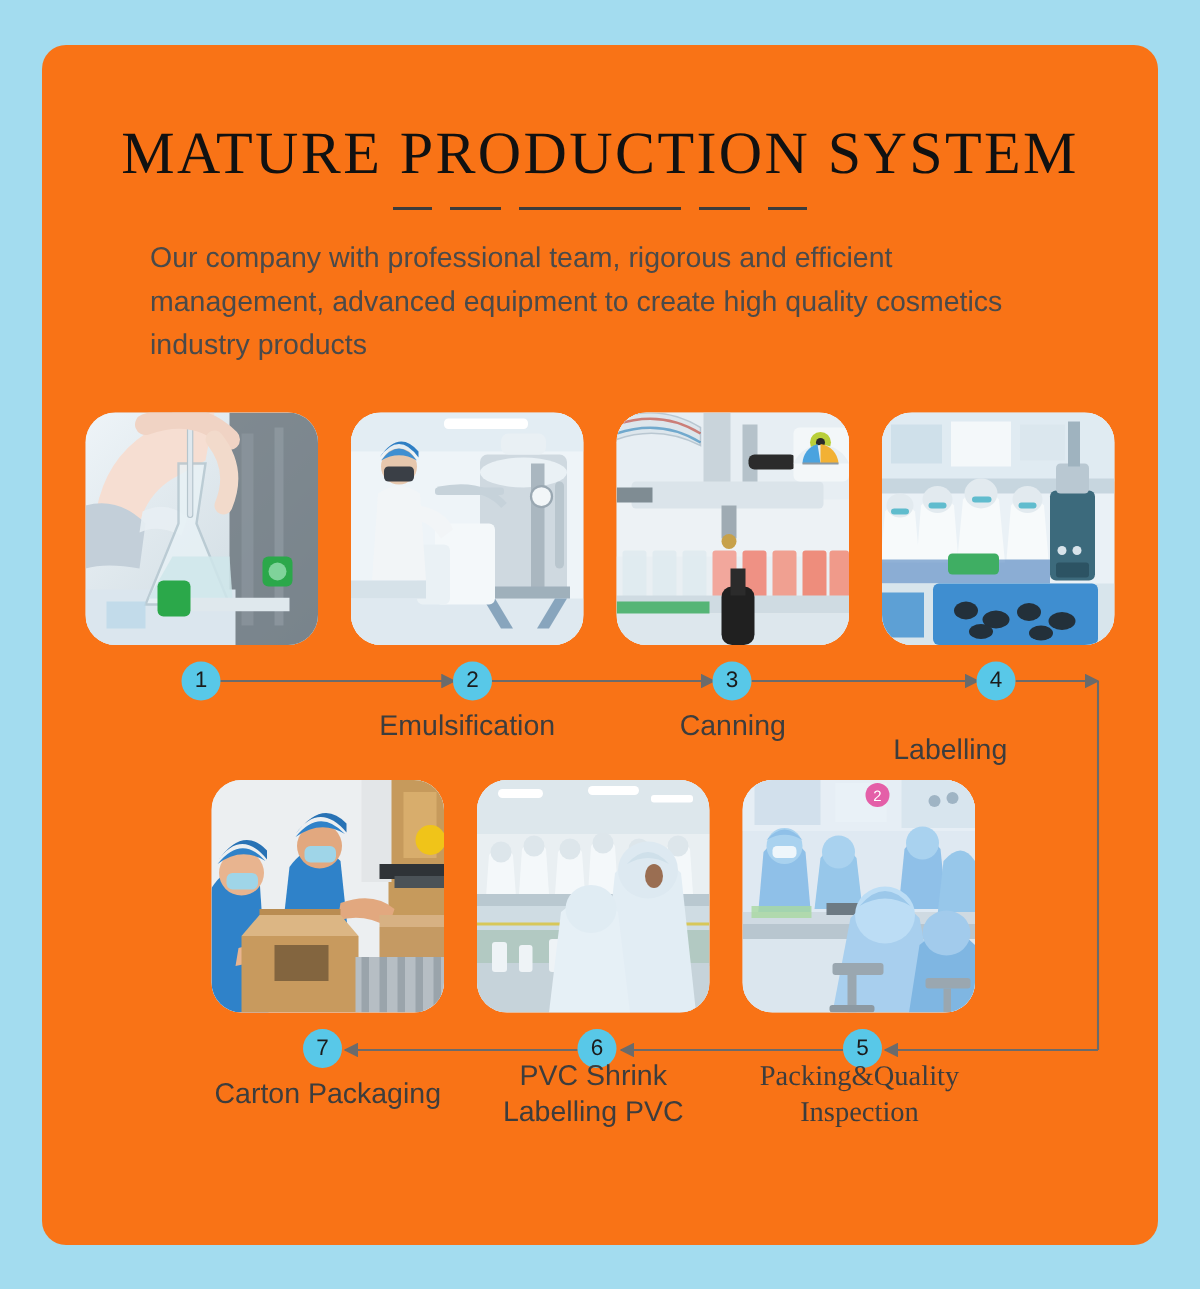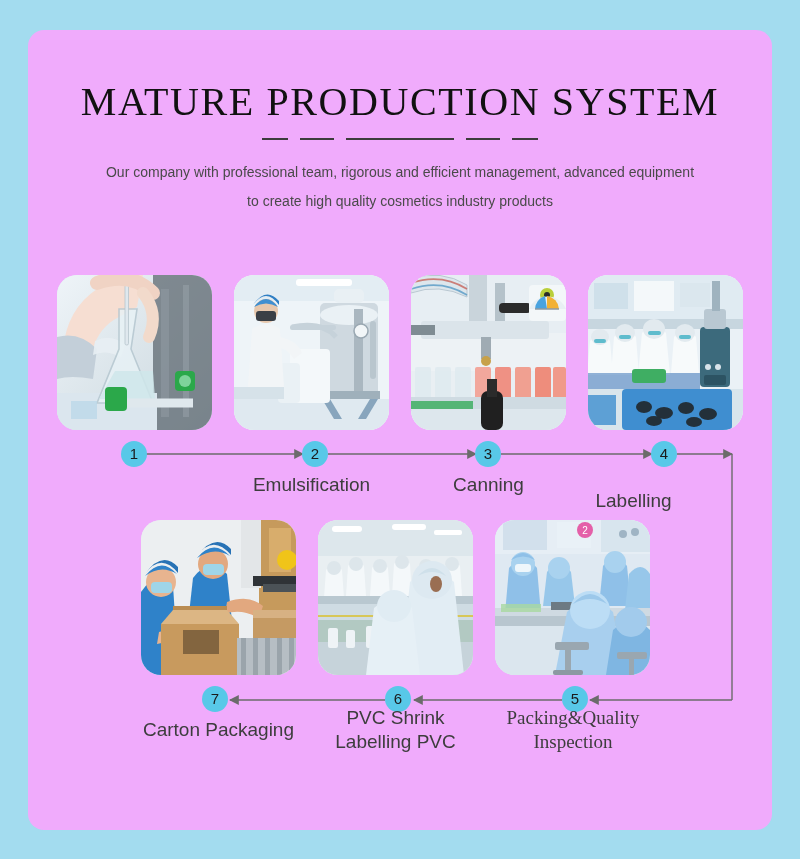--- a/index.html
+++ b/index.html
@@ -21,21 +21,21 @@
     height: 859px;
     background: #a3dcef;
   }
 
   .card {
     position: absolute;
     left: 28px;
     top: 30px;
     width: 744px;
     height: 800px;
-    background: #f0abfc;
+    background: #f97316;
     border-radius: 16px;
   }
 
   
   .title {
     position: absolute;
     left: 0;
     top: 48px;
     width: 744px;
     text-align: center;
@@ -66,22 +66,22 @@
   .divider i.d2 { width: 34px; }
   .divider i.d3 { width: 108px; }
   .divider i.d4 { width: 34px; }
   .divider i.d5 { width: 26px; }
 
   .subtitle {
     position: absolute;
     left: 72px;
     top: 128px;
     width: 600px;
-    text-align: center;
-    font-size: 14px;
+    text-align: left;
+    font-size: 19px;
     line-height: 29px;
     color: #4a4a4a;
   }
 
   
   .thumb {
     position: absolute;
     width: 155px;
     height: 155px;
     border-radius: 20px;

